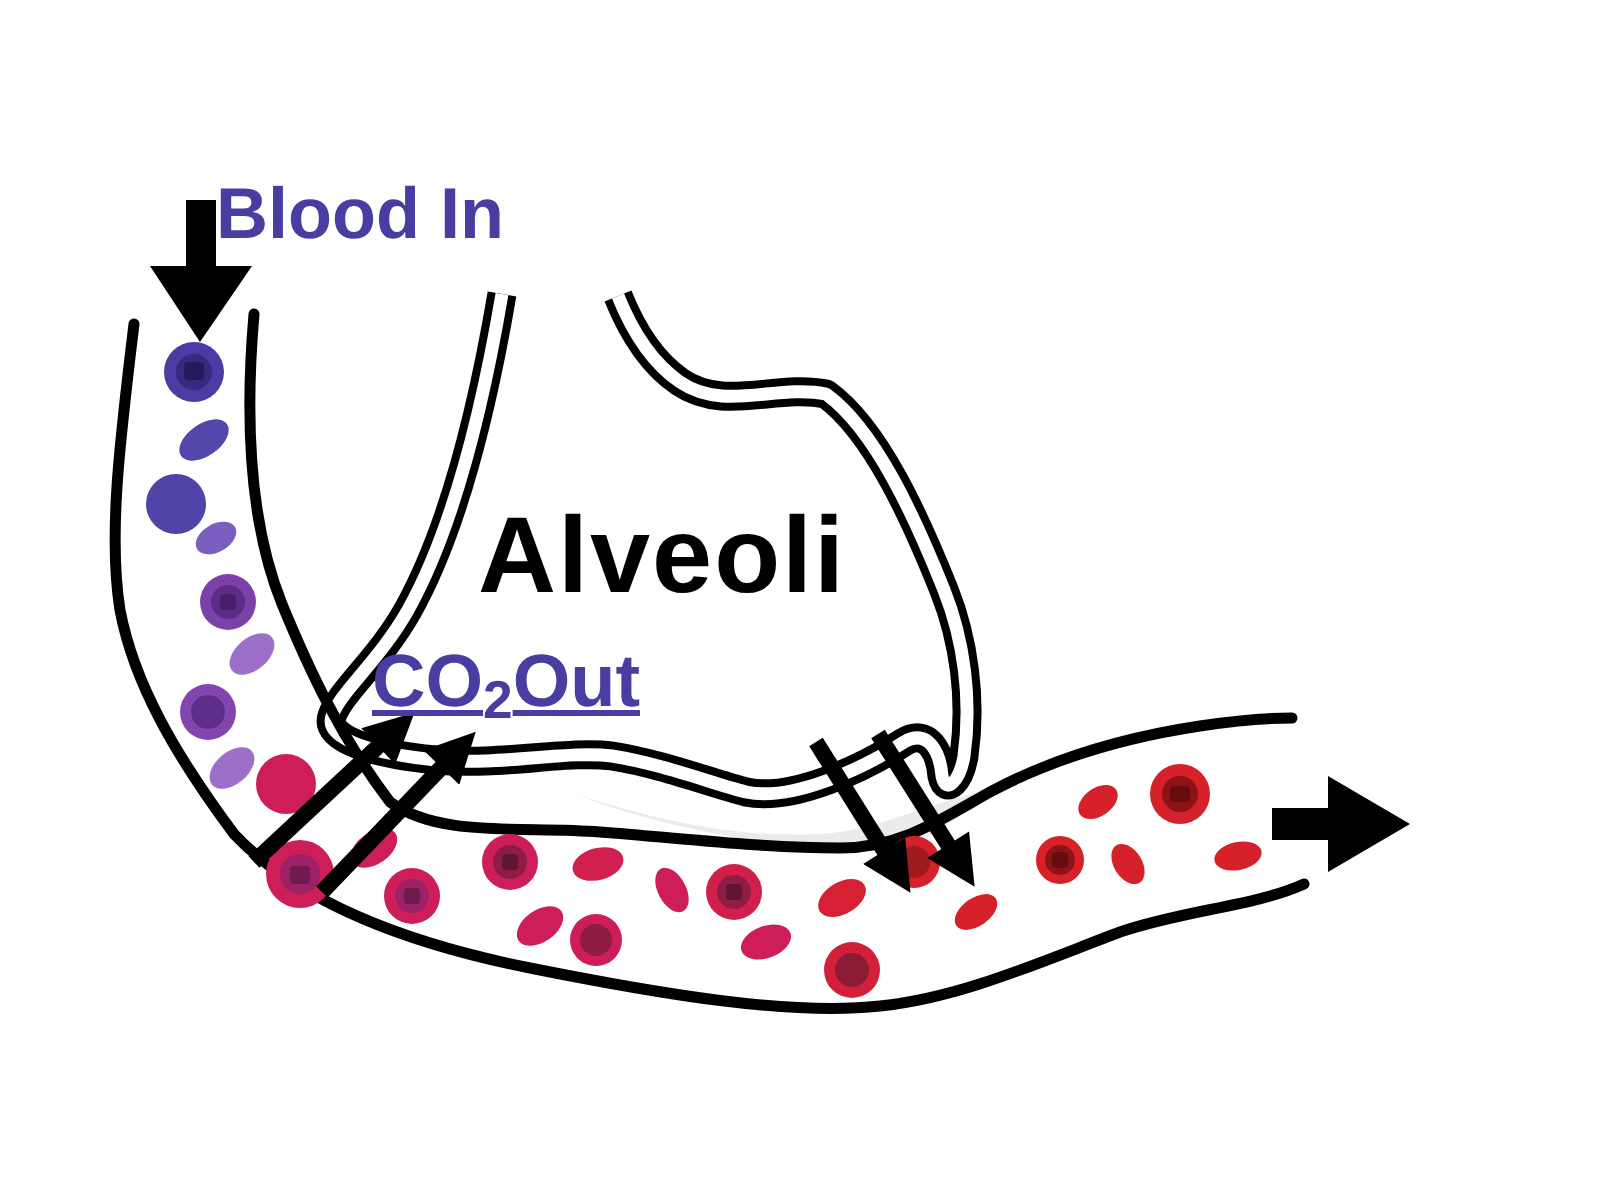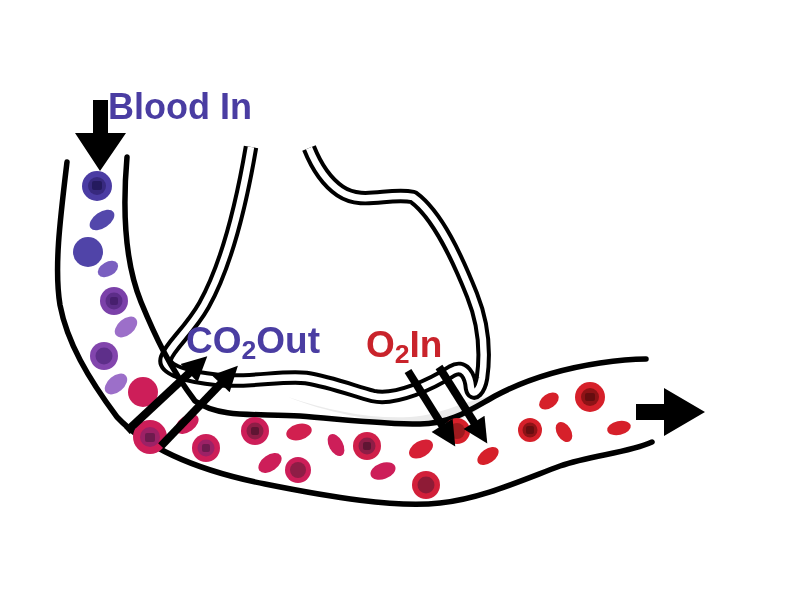--- a/index.html
+++ b/index.html
@@ -4,21 +4,21 @@
 <style>
   html,body{margin:0;padding:0;}
   body{width:800px;height:600px;background:#fff;overflow:hidden;}
   .stage{position:relative;width:800px;height:484px;background:var(--background,#fff);
          font-family:"Liberation Sans",sans-serif;}
   .stage svg{position:absolute;left:0;top:0;}
   .label{position:absolute;font-weight:bold;white-space:nowrap;line-height:1;}
   .label sub{font-size:0.72em;vertical-align:-0.22em;line-height:0;}
   #label-blood-in{left:108px;top:89px;font-size:36px;color:var(--purple-text);}
   #label-alveoli{left:239px;top:251px;font-size:54px;color:var(--outline);letter-spacing:1px;}
-  #label-co2-out{left:186px;top:322px;font-size:37px;color:var(--purple-text);}
+  #label-co2-out{left:186px;top:322px;font-size:37px;color:var(--purple-text);text-decoration:underline;}
   #label-o2-in{left:366px;top:326px;font-size:37px;color:var(--red-text);}
   #label-blood-out{left:541px;top:462px;font-size:37px;color:var(--red-text);}
 </style>
 <title>Alveoli Gas Exchange Diagram</title></head>
 <body style="--background: #ffffff; --outline: #000000; --purple-text: #4a3da2; --red-text: #c9232b; --deoxygenated-cell: #4b3ca3; --transition-cell: #7b41a9; --crimson-cell: #cd1e59; --oxygenated-cell: #d6202a; --interstitial-gray: #ebebeb;">
 
 <div class="stage">
 
   <svg width="800" height="600" viewBox="0 0 800 600">
     <defs>
@@ -157,15 +157,15 @@
       <line x1="127" y1="431" x2="200" y2="363" marker-end="url(#ah)"></line>
       <line x1="161" y1="446" x2="231" y2="373" marker-end="url(#ah)"></line>
     </g>
     <g stroke="var(--outline)" stroke-width="8">
       <line x1="408" y1="371" x2="450" y2="438" marker-end="url(#ah)"></line>
       <line x1="439" y1="367" x2="482" y2="435" marker-end="url(#ah)"></line>
     </g>
   </svg>
 
   <div class="label" id="label-blood-in">Blood In</div>
+  <div class="label" id="label-alveoli">Alveoli</div>
   <div class="label" id="label-co2-out"><span>CO</span><sub>2</sub><span>Out</span></div>
-  <div class="label" id="label-o2-in"><span>O</span><sub>2</sub><span>In</span></div>
 </div>
 
 </body></html>

